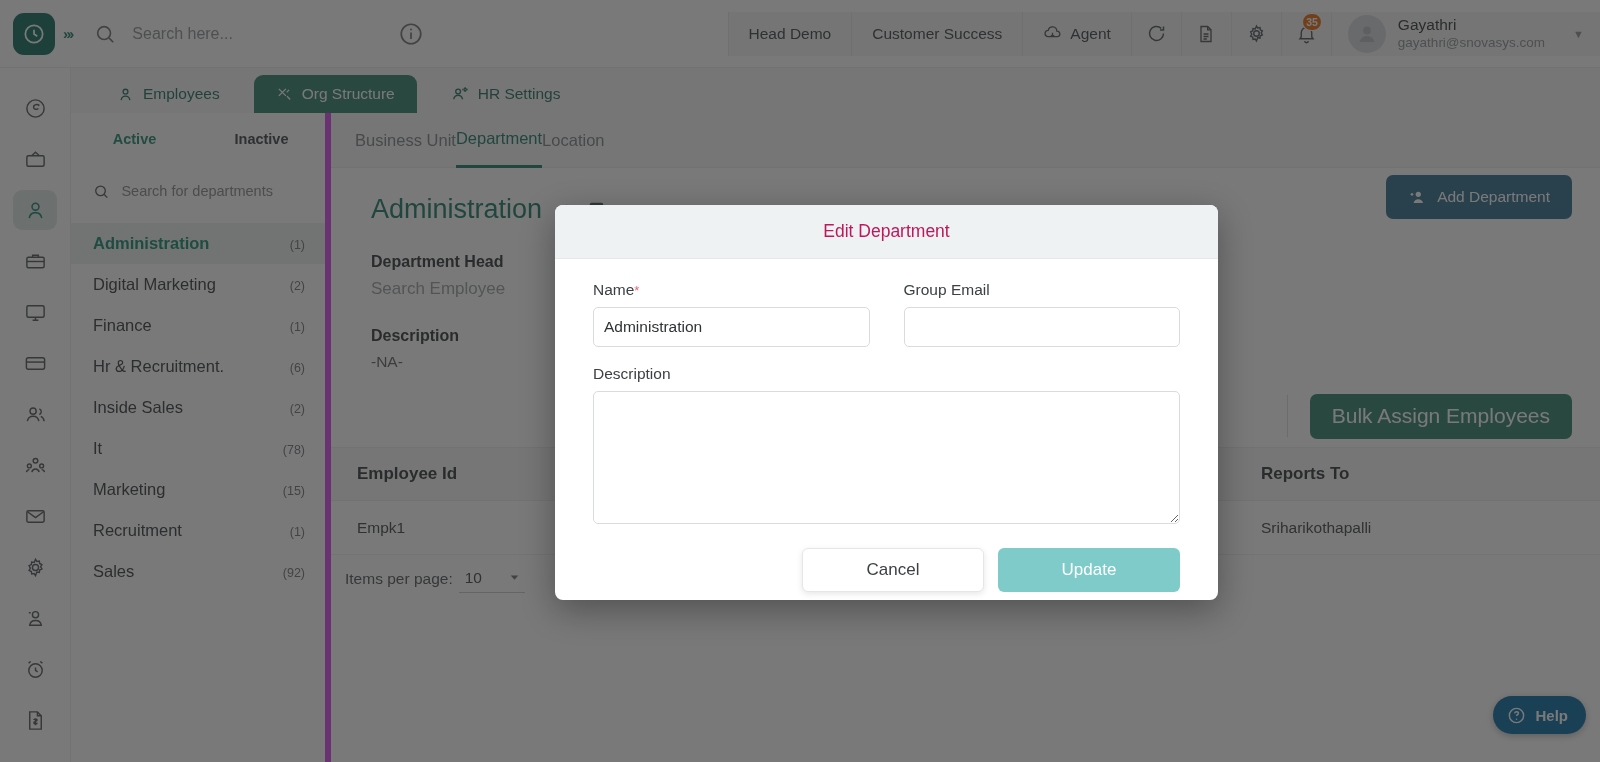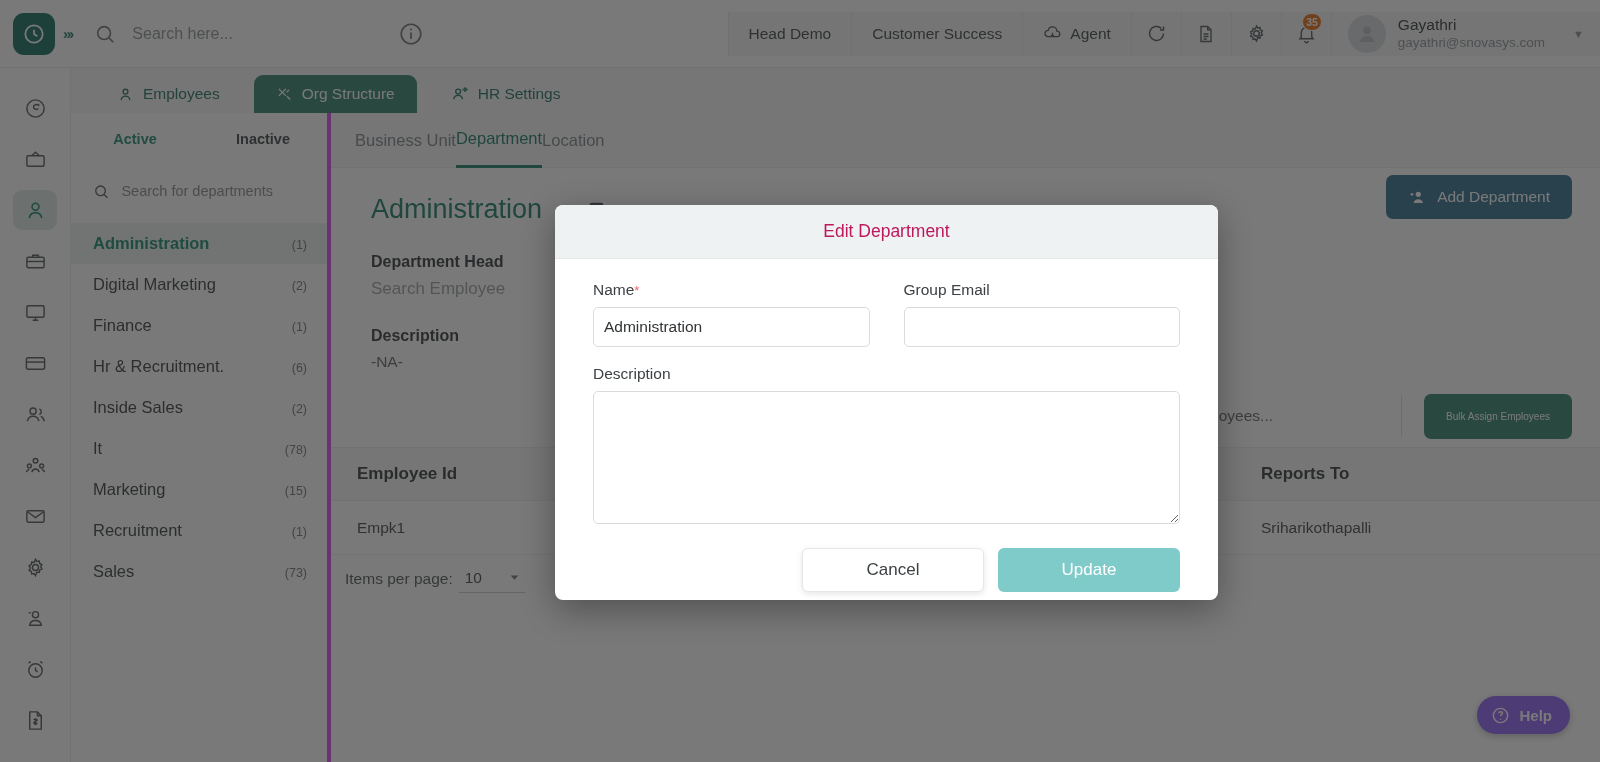--- a/index.html
+++ b/index.html
@@ -79,21 +79,21 @@
   }
   .tab {
     height: 38px; padding: 0 22px; display: flex; align-items: center; gap: 9px;
     font-size: 15.5px; color: #1f6d5c; border-radius: 9px 9px 0 0; cursor: pointer;
   }
   .tab.active { background: #2f7f6b; color: #ffffff; }
 
   
   .deptpanel {
     position: absolute; left: 71px; top: 113px; width: 260px; height: 649px;
-    background: #ffffff; border-right: 4px solid #d946ef;
+    background: #ffffff; border-right: 6px solid #d946ef;
   }
   .ai-tabs { display: flex; padding: 14px 0 6px 0; }
   .ai-tab { flex: 1; text-align: center; font-size: 14.5px; cursor: pointer; padding: 4px 0; }
   .ai-tab.on { color: #1f8a6d; font-weight: 600; }
   .ai-tab.off { color: #3b4043; font-weight: 600; }
   .dept-search {
     display: flex; align-items: center; gap: 12px; margin: 14px 14px 0 14px;
     height: 40px; padding: 0 8px; border-radius: 7px;
   }
   .dept-search input {
@@ -134,21 +134,21 @@
     width: 320px; height: 42px; display: flex; align-items: center; gap: 10px;
     border-right: 1px solid #dcdcdc; padding-right: 18px;
   }
   .emp-search input {
     border: none; outline: none; background: transparent; font-size: 15.5px;
     color: #4d5053; font-family: inherit; width: 100%;
   }
   .emp-search input::placeholder { color: #5d6164; }
   .bulk-btn {
     margin-left: 22px; height: 45px; padding: 0 22px; border-radius: 7px;
-    background: #2f7f6b; color: #ffffff; font-size: 10px; border: none;
+    background: #2f7f6b; color: #ffffff; font-size: 21px; border: none;
     font-family: inherit; cursor: pointer; white-space: nowrap;
   }
   .add-dept-btn {
     position: absolute; right: 28px; top: 62px; height: 44px; padding: 0 22px;
     border-radius: 7px; background: #2e6b8c; color: #ffffff; font-size: 15.5px;
     border: none; display: flex; align-items: center; gap: 10px; font-family: inherit; cursor: pointer;
   }
   .emp-table { position: absolute; left: 0; top: 334px; width: 1269px; }
   .et-head {
     display: flex; align-items: center; height: 54px; background: #f6f7f8;
@@ -166,22 +166,22 @@
   .pager { position: absolute; left: 0; top: 442px; display: flex; align-items: center;
            gap: 6px; padding-left: 14px; height: 48px; }
   .pager-label { font-size: 15.5px; color: #4f5356; }
   .pager-sel {
     display: flex; align-items: center; gap: 26px; border-bottom: 1px solid #c9cbcd;
     padding: 3px 4px 5px 6px; cursor: pointer;
   }
   .pager-val { font-size: 15.5px; color: #3f4346; }
 
   .help-btn {
-    position: absolute; right: 30px; bottom: 28px; height: 38px; padding: 0 18px 0 14px;
-    border-radius: 19px; background: #8b5cf6; color: #ffffff; display: flex;
+    position: absolute; right: 14px; bottom: 28px; height: 38px; padding: 0 18px 0 14px;
+    border-radius: 19px; background: #0369a1; color: #ffffff; display: flex;
     align-items: center; gap: 9px; font-size: 15px; font-weight: 700; cursor: pointer;
     box-shadow: 0 2px 7px rgba(0,0,0,.28);
   }
 
   
   #scrim { position: absolute; inset: 0; background: rgba(38,38,38,0.62); }
   .modal {
     position: absolute; left: 555px; top: 205px; width: 663px; height: 395px;
     background: #ffffff; border-radius: 8px; box-shadow: 0 10px 34px rgba(0,0,0,.33);
     overflow: hidden;
@@ -459,21 +459,21 @@
         <div class="dept-row">
           <span class="dept-name">Marketing</span>
           <span class="dept-count">(15)</span>
         </div>
         <div class="dept-row">
           <span class="dept-name">Recruitment</span>
           <span class="dept-count">(1)</span>
         </div>
         <div class="dept-row">
           <span class="dept-name">Sales</span>
-          <span class="dept-count">(73)</span>
+          <span class="dept-count">(92)</span>
         </div>
       </div>
     </div>
 
     <div class="content">
       <div class="sub-tabs">
         <div class="sub-tab">Business Unit</div>
         <div class="sub-tab active">Department</div>
         <div class="sub-tab">Location</div>
       </div>

